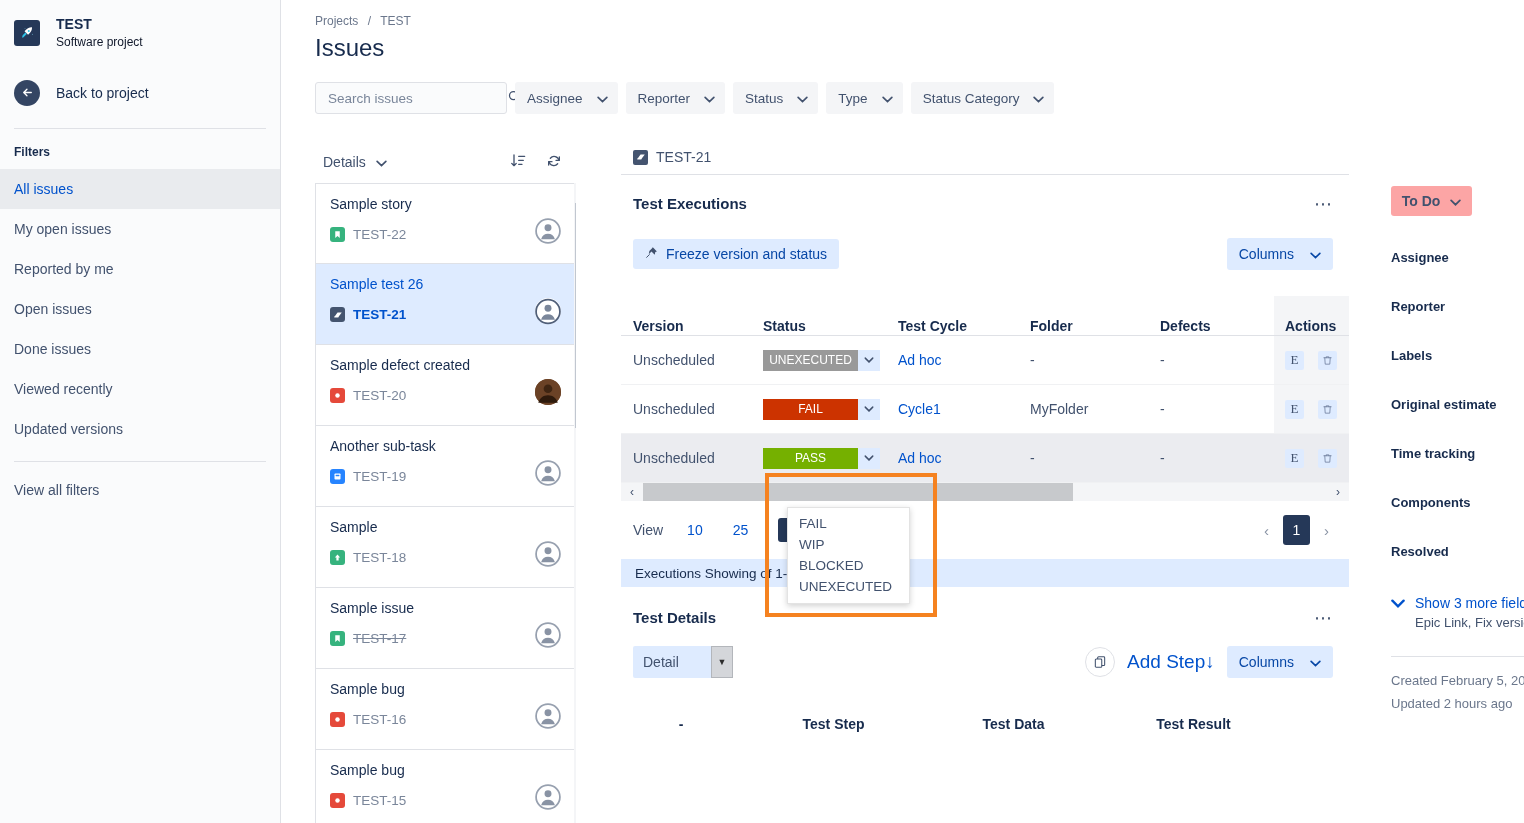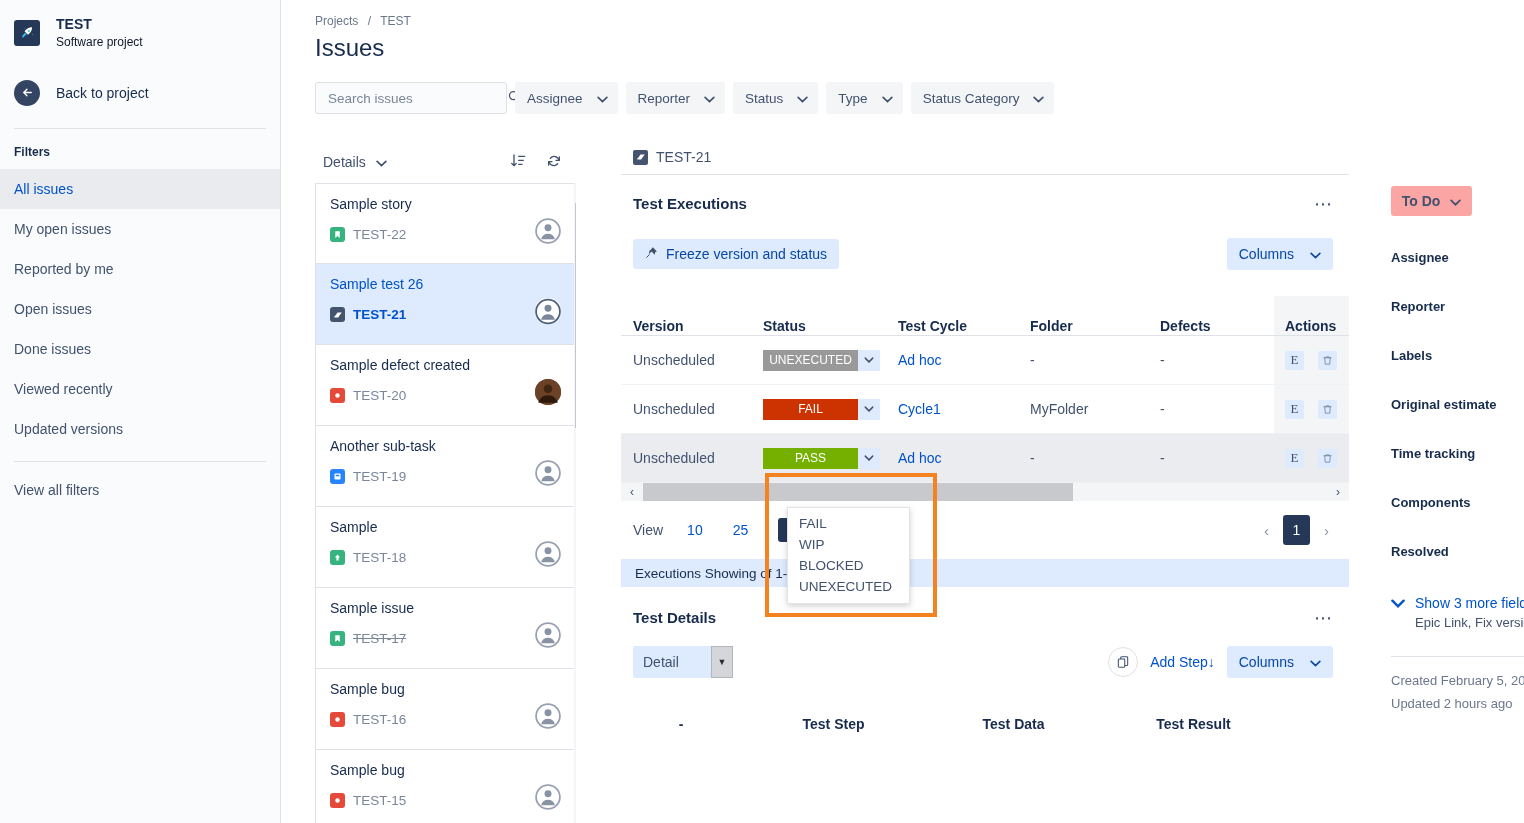--- a/index.html
+++ b/index.html
@@ -196,21 +196,21 @@
   .td-select .nativecaret {
     position:absolute; right:0; top:0; width:22px; height:32px; background:#d4d6da;
     border:1px solid #b3b6bb; display:flex; align-items:center; justify-content:center;
     font-size:9px; color:#2c2c2c;
   }
   .td-right { margin-left:auto; display:flex; align-items:center; gap:12px; }
   .copy-circle {
     width:30px; height:30px; border-radius:50%; border:1px solid #dfe1e6;
     display:flex; align-items:center; justify-content:center; cursor:pointer;
   }
-  .addstep { color:#0052CC; font-size:14px; cursor:pointer; }
+  .addstep { color:#0052CC; font-size:19px; cursor:pointer; }
   .td-table-head { display:flex; margin-top:38px; }
   .td-th { font-weight:bold; font-size:14px; color:#172B4D; text-align:center; }
 
   
   #rightpanel {
     position:absolute; right:0; top:141px; width:175px; bottom:0; background:#fff;
     padding-left:42px; overflow:hidden;
   }
   .todo-btn {
     margin-top:45px; width:81px; height:30px; background:#fca5a5; border-radius:3px;

